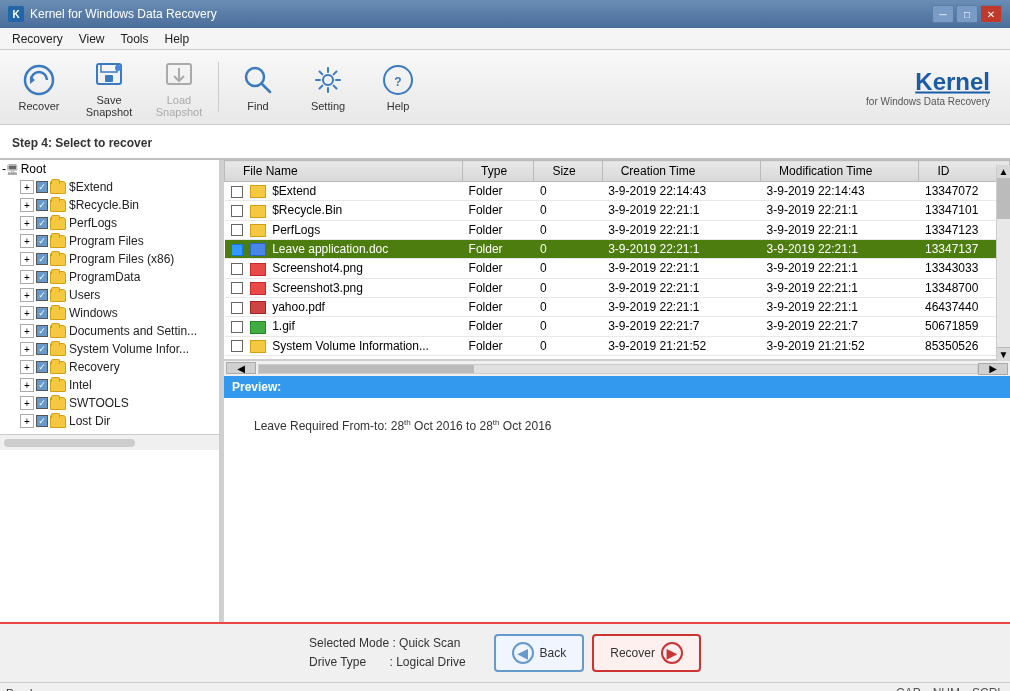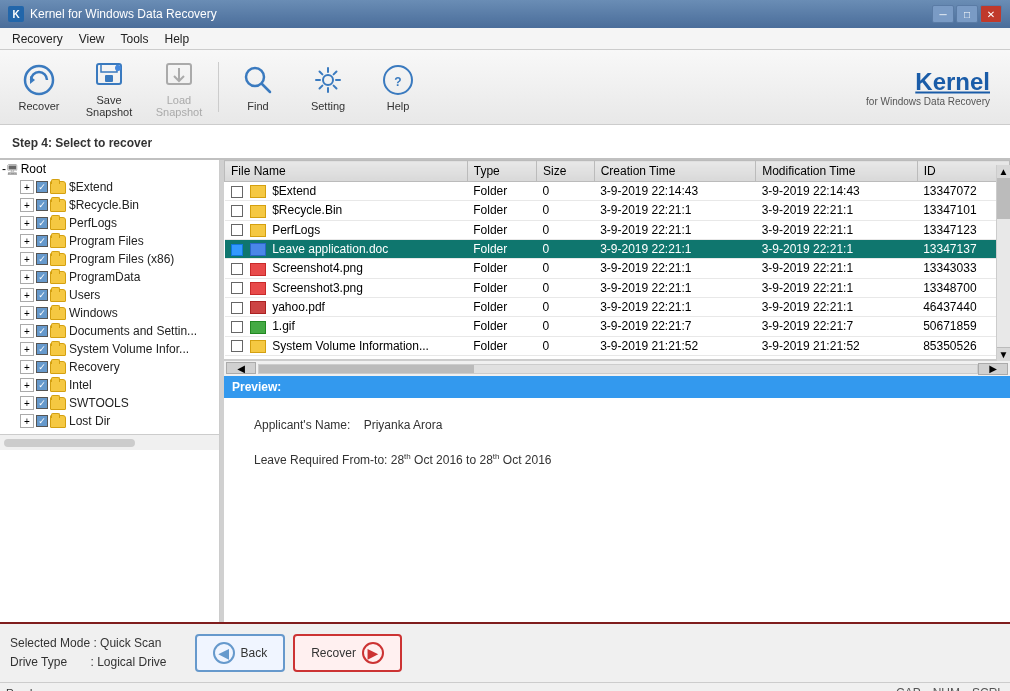--- a/index.html
+++ b/index.html
@@ -198,29 +198,29 @@
       overflow: auto;
       border-bottom: 1px solid #ccc;
     }
     table {
       width: 100%;
       border-collapse: collapse;
     }
     table thead th {
       background: linear-gradient(to bottom, #e8e8e8, #d8d8d8);
       border: 1px solid #bbb;
-      padding: 3px 6px;
+      padding: 3px 18px;
       text-align: left;
       font-size: 12px;
       font-weight: normal;
       white-space: nowrap;
       position: sticky; top: 0;
     }
     table tbody tr { cursor: pointer; }
-    table tbody tr.selected { background: #0f766e; color: white; }
+    table tbody tr.selected { background: #4d7c0f; color: white; }
     table tbody td {
       border-bottom: 1px solid #e8e8e8;
       padding: 2px 6px;
       font-size: 12px;
       white-space: nowrap;
     }
     .file-checkbox {
       width: 12px; height: 12px;
       border: 1px solid #666;
       display: inline-block;
@@ -257,24 +257,24 @@
       overflow: auto;
       font-size: 13px;
       color: #333;
     }
     #preview-content .doc-line { margin-bottom: 20px; }
 
     
     #bottom-area {
       height: 60px;
       background: #f0f0f0;
-      border-top: 2px solid #7f1d1d;
-      display: flex;
-      align-items: center;
-      justify-content: flex-start;
+      border-top: 2px solid #ef4444;
+      display: flex;
+      align-items: center;
+      justify-content: center;
       padding: 0 10px;
       gap: 28px;
     }
     #bottom-info { font-size: 12px; color: #333; line-height: 1.6; }
     #bottom-buttons { display: flex; gap: 8px; }
     .bottom-btn {
       display: flex;
       align-items: center;
       padding: 6px 16px;
       border: 2px solid #6699cc;
@@ -673,21 +673,20 @@
         </div>
         <div style="height:14px; background:#d8d8d8; display:flex; align-items:center; justify-content:center; font-size:10px; border-top:1px solid #bbb; cursor:pointer;">▼</div>
       </div>
     </div>
 
     <div id="preview-panel">
       <div id="preview-header">
         <span>Preview:</span>
       </div>
       <div id="preview-content">
-        <div class="doc-line">Applicant's Name:&nbsp;&nbsp;&nbsp;&nbsp;Priyanka Arora</div>
         <div class="doc-line">Leave Required From-to: 28<sup>th</sup> Oct 2016 to 28<sup>th</sup> Oct 2016</div>
       </div>
     </div>
   </div>
 </div>
 
 <div id="bottom-area">
   <div id="bottom-info">
     <div>
       <span>Selected Mode : </span>

